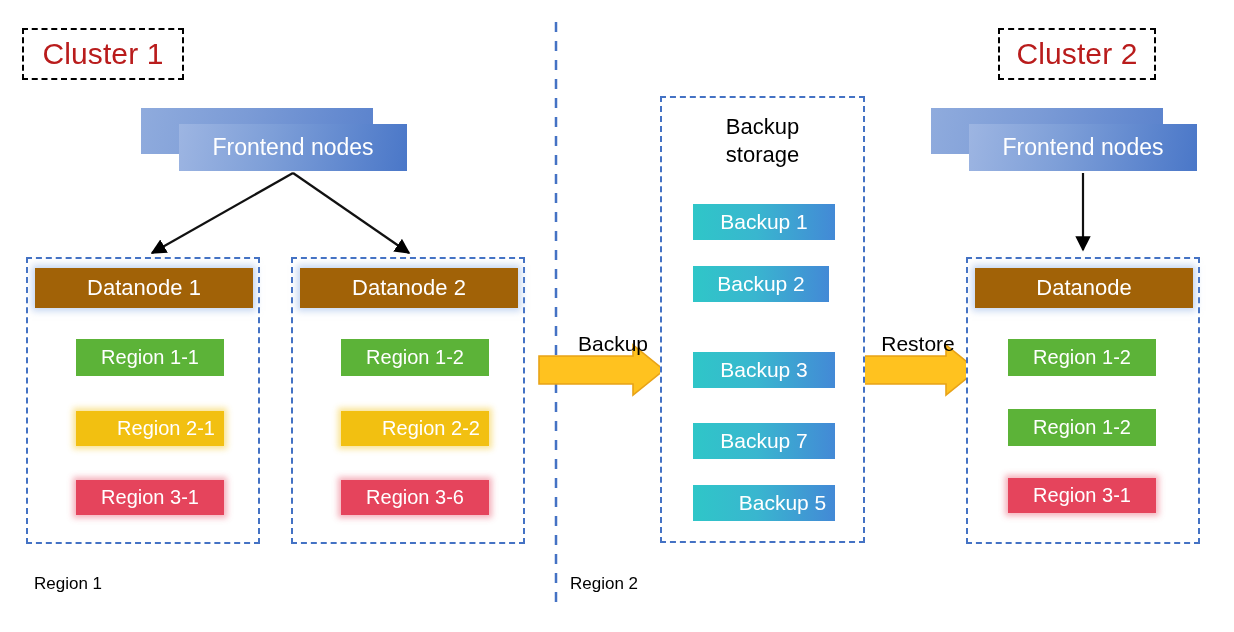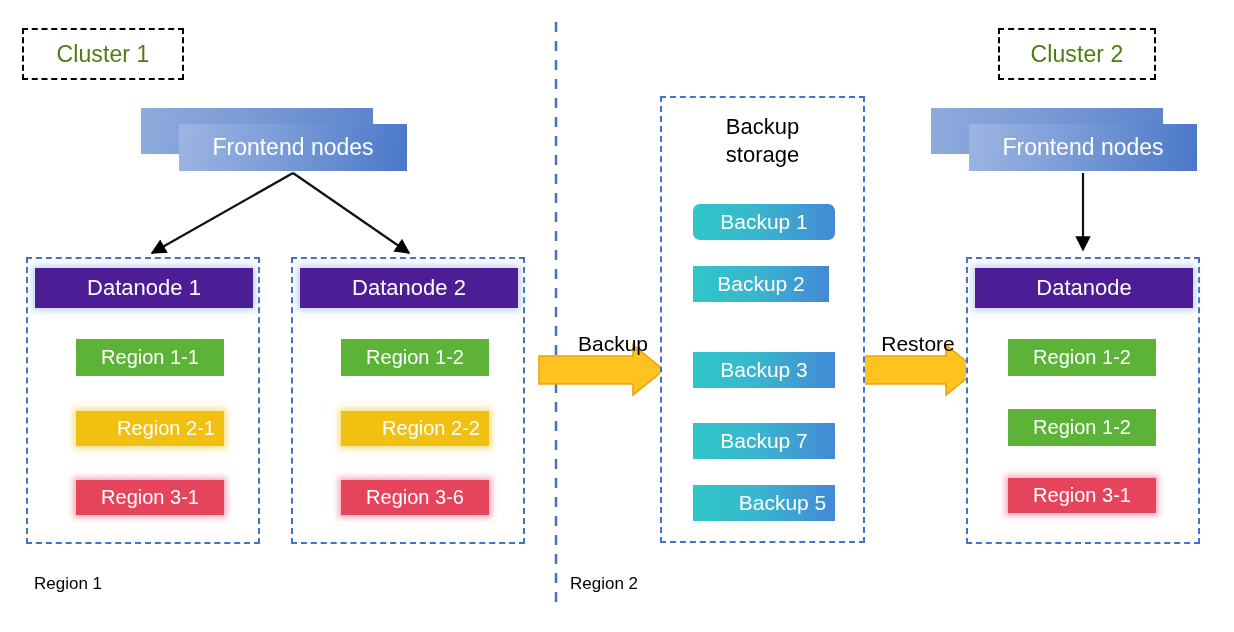--- a/index.html
+++ b/index.html
@@ -10,21 +10,21 @@
   }
   .canvas{position:absolute;inset:0;}
 
   
   .abs{position:absolute;box-sizing:border-box;}
 
   
   .cluster-chip{
     border:2px dashed #000000;
     display:flex;align-items:center;justify-content:center;
-    font-size:23px;color:#4d7c0f;background:transparent;
+    font-size:30px;color:#b91c1c;background:transparent;
     letter-spacing:.1px;
   }
 
   
   .frontend{pointer-events:none;}
   .fe-back{
     background:linear-gradient(100deg,#8fabdd 0%,#7b9bd6 45%,#5b83cd 100%);
   }
   .fe-front{
     background:linear-gradient(100deg,#9db5e2 0%,#7e9fd8 40%,#4a77c8 100%);
@@ -33,21 +33,21 @@
   }
 
   
   .dash-box{
     border:2px dashed #4472c4;
     background:#ffffff;
   }
 
   
   .datanode{
-    background:#4c1d95;
+    background:#a16207;
     display:flex;align-items:center;justify-content:center;
     color:#ffffff;font-size:22px;
     box-shadow:0 0 7px 3px rgba(150,180,230,.55);
   }
 
   
   .region{
     display:flex;align-items:center;justify-content:center;
     color:#ffffff;font-size:20px;
   }
@@ -155,21 +155,21 @@
       <span>Region 3-6</span>
     </div>
   </div>
 
   <div class="abs dash-box" style="left:660px;top:96px;width:205px;height:447px;">
     <div class="abs storage-title" style="left:0;top:15px;">
       <div>Backup</div>
       <div>storage</div>
     </div>
 
-    <div class="abs backup" style="left:31px;top:106px;width:142px;height:36px;border-radius:7px;">
+    <div class="abs backup" style="left:31px;top:106px;width:142px;height:36px;">
       <span>Backup 1</span>
     </div>
     <div class="abs backup" style="left:31px;top:168px;width:136px;height:36px;">
       <span>Backup 2</span>
     </div>
     <div class="abs backup" style="left:31px;top:254px;width:142px;height:36px;">
       <span>Backup 3</span>
     </div>
     <div class="abs backup" style="left:31px;top:325px;width:142px;height:36px;">
       <span>Backup 7</span>

